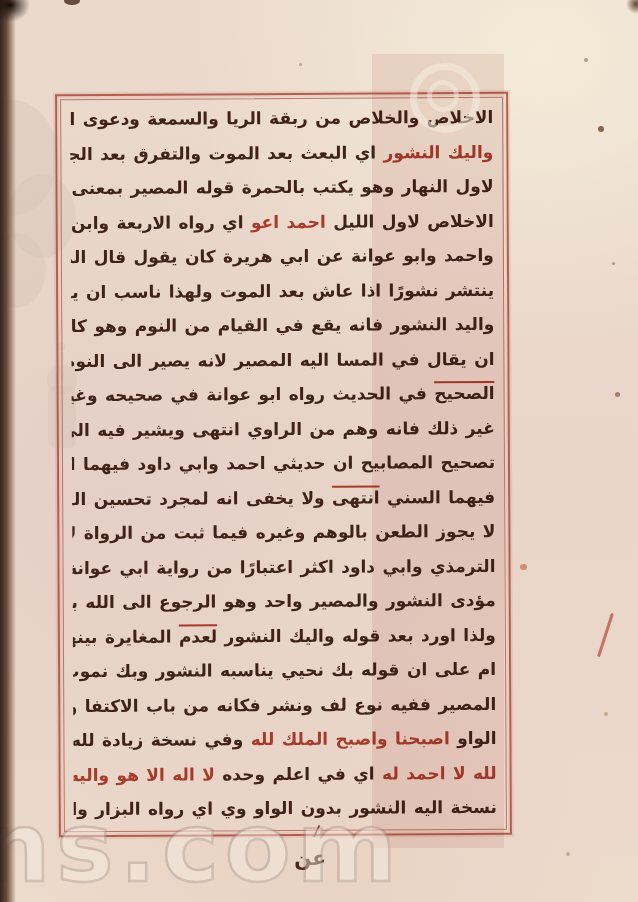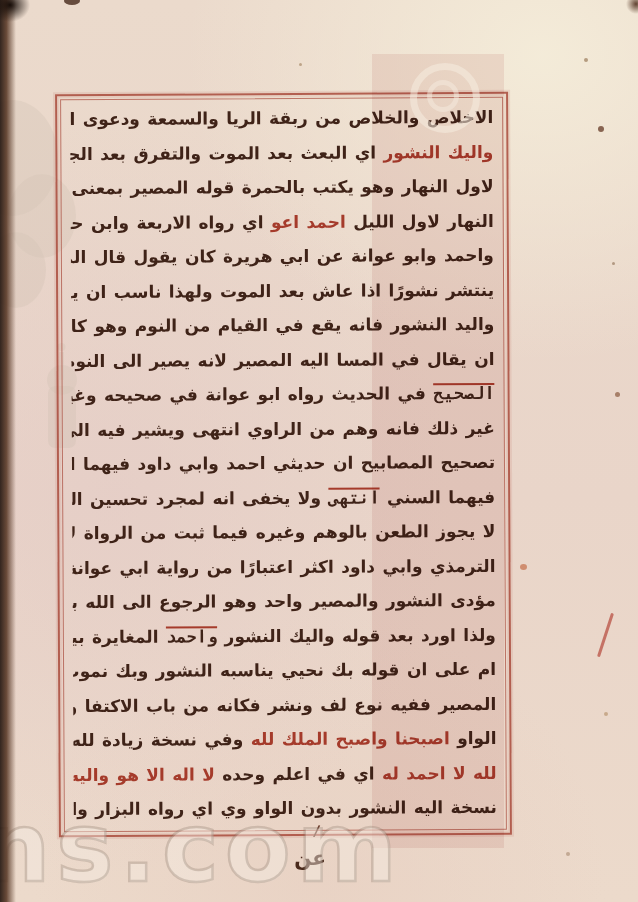--- a/index.html
+++ b/index.html
@@ -51,21 +51,21 @@
     direction:rtl; overflow:hidden;
   }
   .m-line{
     height:34.5px; line-height:34.5px; font-size:17px; font-weight:bold;
     color:var(--ink); white-space:nowrap;
     text-align:justify; text-align-last:justify; overflow:hidden;
     letter-spacing:.2px; word-spacing:1.5px;
   }
   .seg.ink{color:var(--ink);}
   .seg.red{color:var(--rubric);}
-  .seg.over{text-decoration:overline; text-decoration-color:var(--rubric); text-decoration-thickness:2px;font-family:Liberation Mono, monospace;}
+  .seg.over{text-decoration:overline; text-decoration-color:var(--rubric); text-decoration-thickness:2px;}
   
   .catchword{
     position:absolute; left:278px; top:846px; width:64px; text-align:center;
     font-size:20px; font-weight:bold; color:#4a2a1c; direction:rtl;
   }
   .catchmark{
     position:absolute; left:314px; top:822px; font-size:15px; color:#6a3a2a;
     transform:rotate(8deg); font-weight:bold;
   }
   
@@ -122,33 +122,33 @@
     <g fill="#c6b8a9" fill-opacity="0.4">
       <path d="M 5,300 A 95,95 0 1 0 5,490 A 78,78 0 1 1 5,300 Z" transform="translate(8,0)"></path>
     </g>
   </svg>
 
   <div class="frame">
     <div class="textblock">
         <div class="m-line"><span class="seg ink">الاخلاص والخلاص من ربقة الريا والسمعة ودعوى الحول والقوة</span></div>
         <div class="m-line"><span class="seg red">واليك النشور</span> <span class="seg ink">اي البعث بعد الموت والتفرق بعد الجمع وهو المبنا</span></div>
         <div class="m-line"><span class="seg ink">لاول النهار وهو يكتب بالحمرة قوله المصير بمعنى المرجع والمآب</span></div>
-        <div class="m-line"><span class="seg ink">النهار لاول الليل</span> <span class="seg red">احمد اعو</span> <span class="seg ink">اي رواه الاربعة وابن حبان</span></div>
+        <div class="m-line"><span class="seg ink">الاخلاص لاول الليل</span> <span class="seg red">احمد اعو</span> <span class="seg ink">اي رواه الاربعة وابن حبان</span></div>
         <div class="m-line"><span class="seg ink">واحمد وابو عوانة عن ابي هريرة كان يقول قال المصنف نشر</span></div>
         <div class="m-line"><span class="seg ink">ينتشر نشورًا اذا عاش بعد الموت ولهذا ناسب ان يقال في الصبا</span></div>
         <div class="m-line"><span class="seg ink">واليد النشور فانه يقع في القيام من النوم وهو كالموت وناسب</span></div>
         <div class="m-line"><span class="seg ink">ان يقال في المسا اليه المصير لانه يصير الى النوم وهذا المو</span></div>
         <div class="m-line"><span class="seg ink over">الصحيح</span> <span class="seg ink">في الحديث رواه ابو عوانة في صحيحه وغيره وما ورد</span></div>
         <div class="m-line"><span class="seg ink">غير ذلك فانه وهم من الراوي انتهى ويشير فيه الى ما ذكره في</span></div>
         <div class="m-line"><span class="seg ink">تصحيح المصابيح ان حديثي احمد وابي داود فيهما النشور وفي الترمذي</span></div>
         <div class="m-line"><span class="seg ink">فيهما السني</span> <span class="seg ink over">انتهى</span> <span class="seg ink">ولا يخفى انه لمجرد تحسين المناسبة المعنو</span></div>
         <div class="m-line"><span class="seg ink">لا يجوز الطعن بالوهم وغيره فيما ثبت من الرواة لا سيما ورواية</span></div>
         <div class="m-line"><span class="seg ink">الترمذي وابي داود اكثر اعتبارًا من رواية ابي عوانة مع ان</span></div>
         <div class="m-line"><span class="seg ink">مؤدى النشور والمصير واحد وهو الرجوع الى الله بعد الموت</span></div>
-        <div class="m-line"><span class="seg ink">ولذا اورد بعد قوله واليك النشور</span> <span class="seg ink over">واحمد</span> <span class="seg ink">المغايرة بينهما</span></div>
+        <div class="m-line"><span class="seg ink">ولذا اورد بعد قوله واليك النشور</span> <span class="seg ink over">لعدم</span> <span class="seg ink">المغايرة بينهما</span></div>
         <div class="m-line"><span class="seg ink">ام على ان قوله بك نحيي يناسبه النشور وبك نموت يناسبه</span></div>
         <div class="m-line"><span class="seg ink">المصير ففيه نوع لف ونشر فكانه من باب الاكتفا والله سبحانه</span></div>
         <div class="m-line"><span class="seg ink">الواو</span> <span class="seg red">اصبحنا واصبح الملك لله</span> <span class="seg ink">وفي نسخة زيادة لله هنا والحمد</span></div>
         <div class="m-line"><span class="seg red">لله لا احمد له</span> <span class="seg ink">اي في اعلم وحده</span> <span class="seg red">لا اله الا هو واليه النشور وفي</span></div>
         <div class="m-line"><span class="seg ink">نسخة اليه النشور بدون الواو وي اي رواه البزار وابن السني</span></div>
       </div>
   </div>
 
   <div class="stripe"></div>
   <div class="emblem-outer"></div>

